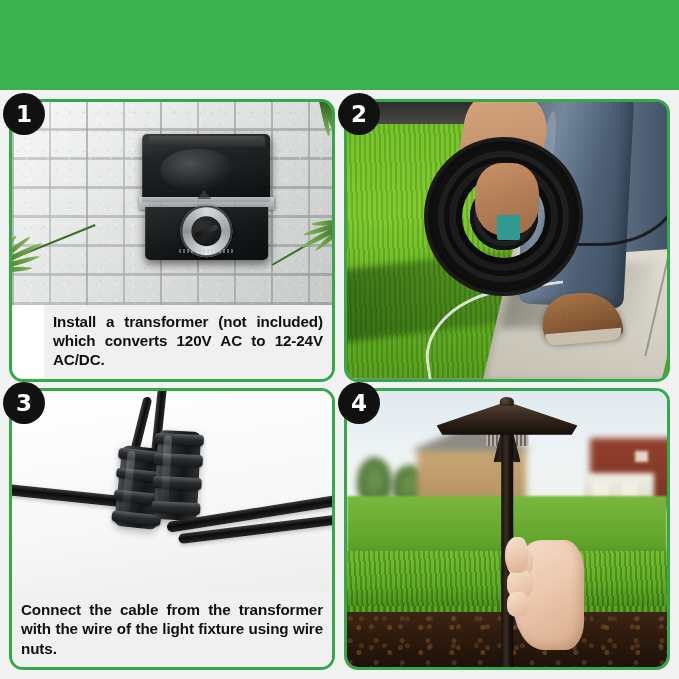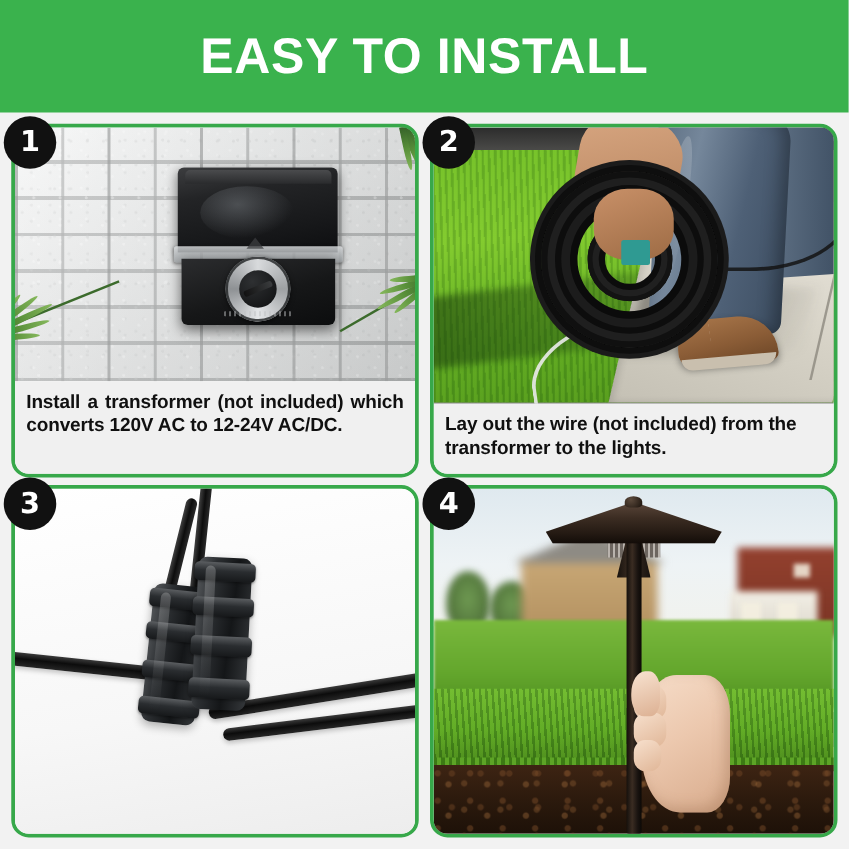--- a/index.html
+++ b/index.html
@@ -71,21 +71,21 @@
   .caption {
     background:#f0f0f0;
     color:#101010;
     font-size:15.2px;
     font-weight:bold;
     line-height:1.28;
     padding:7px 9px 8px 9px;
     letter-spacing:-0.1px;
   }
   .caption.justify { text-align:justify; }
-  .cap1 { min-height:74px; }
+  .cap1 { min-height:74px;margin-left:32px; }
   .cap2 { min-height:56px; }
   .cap3 { min-height:74px; }
   .cap4 { min-height:74px; }
 
   
   .badge {
     position:absolute;
     top:-9px; left:-9px;
     width:42px; height:42px;
     border-radius:50%;
@@ -571,21 +571,20 @@
     width:7%; height:13%;
     background:linear-gradient(160deg,#f8e3d1,#dcb092);
     border-radius:50% 40% 35% 45%;
     z-index:15;
   }
 </style>
 </head>
 <body>
 
 <div class="header">
-  <div class="header-title">EASY TO INSTALL</div>
 </div>
 
 <div class="grid">
 
   <div class="card">
     <div class="badge">1</div>
     <div class="card-inner">
       <div class="photo">
         <div class="brick">
           <div class="brick-offset"></div>
@@ -653,21 +652,20 @@
         <div class="p2-shoe"></div>
         <div class="p2-arm"></div>
         <div class="p2-coil">
           <div class="p2-coil-in"></div>
         </div>
         <div class="p2-hand"></div>
         <div class="p2-tag"></div>
         <div class="p2-wire-run"></div>
         <div class="p2-wire-run2"></div>
       </div>
-      <div class="caption cap2">Lay out the wire (not included) from the transformer to the lights.</div>
     </div>
   </div>
 
   <div class="card">
     <div class="badge">3</div>
     <div class="card-inner">
       <div class="photo">
         <div class="p3-bg"></div>
         <div class="p3-cable p3-cable-l"></div>
         <div class="p3-cable p3-cable-r"></div>
@@ -684,20 +682,21 @@
         </div>
 
         <div class="p3-conn p3-conn-b">
           <div class="rib" style="top:3%;"></div>
           <div class="rib" style="top:26%;"></div>
           <div class="rib" style="top:52%;"></div>
           <div class="rib" style="top:80%;"></div>
           <div class="gloss"></div>
         </div>
       </div>
+      <div class="caption cap3 justify">Connect the cable from the transformer with the wire of the light fixture using wire nuts.</div>
     </div>
   </div>
 
   <div class="card">
     <div class="badge">4</div>
     <div class="card-inner">
       <div class="photo">
         <div class="p4-sky"></div>
         <div class="p4-tree" style="left:3%;"></div>
         <div class="p4-tree" style="left:14%; top:27%; height:15%;"></div>

